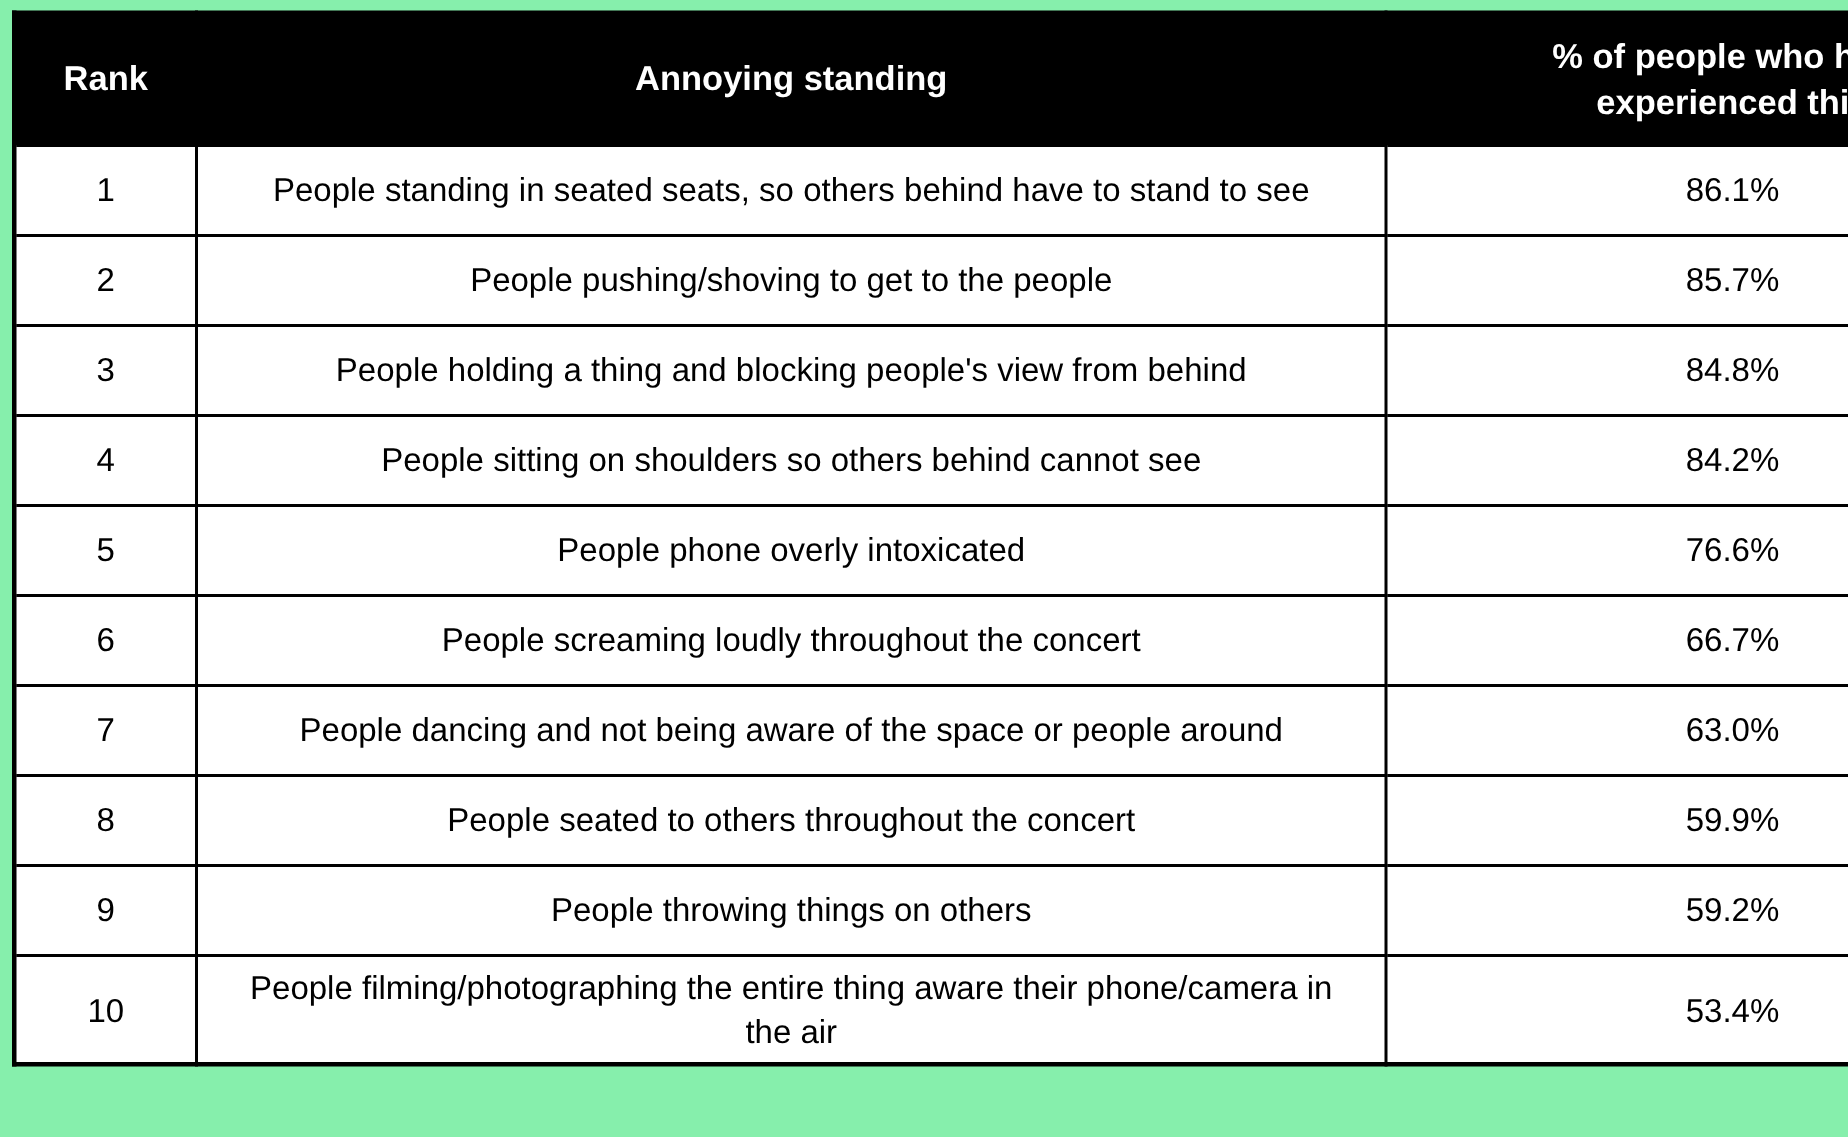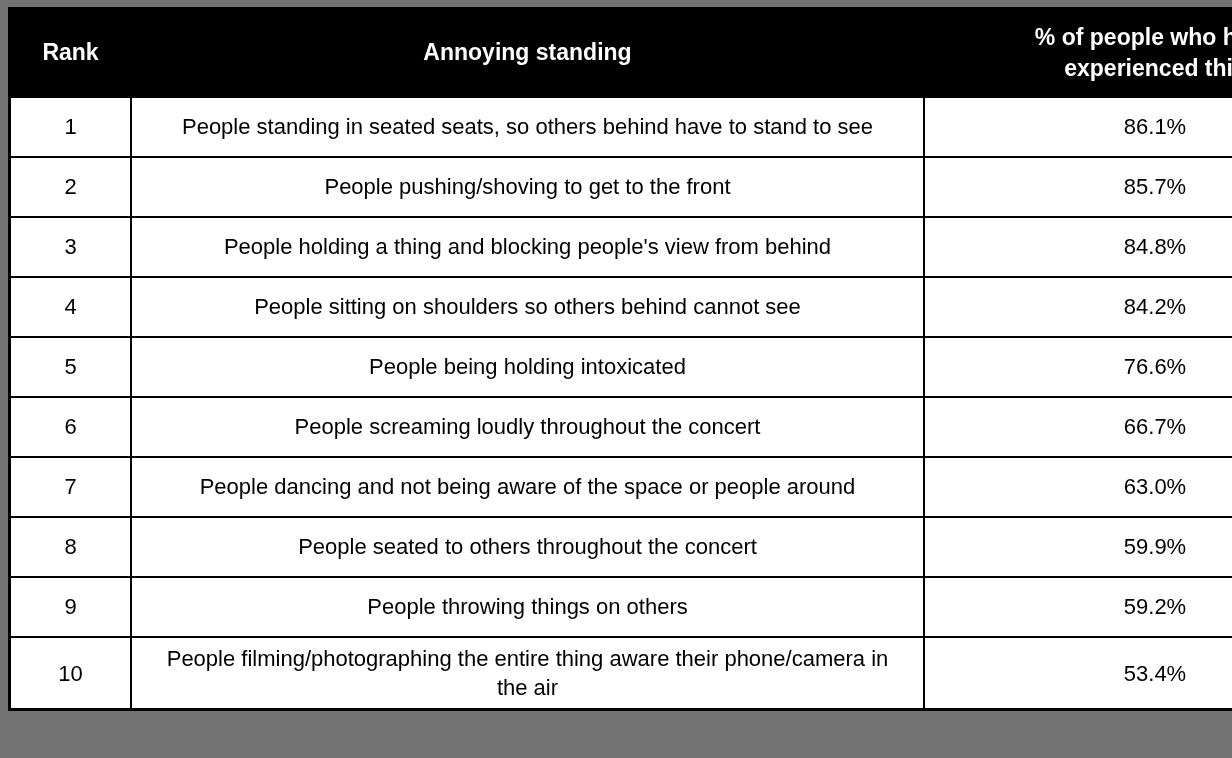--- a/index.html
+++ b/index.html
@@ -4,21 +4,21 @@
 <style>
   html, body {
     margin: 0;
     padding: 0;
     background: #ffffff;
     font-family: "Liberation Sans", "DejaVu Sans", sans-serif;
   }
   .page {
     width: 1232px;
     height: 758px;
-    background: #737373;
+    background: #86efac;
     box-sizing: border-box;
     padding: 7px 8px;
   }
   table.rank-table {
     border-collapse: collapse;
     width: 1216px;
     table-layout: fixed;
     border: 3px solid #000000;
   }
   .rank-table th, .rank-table td {
@@ -62,36 +62,36 @@
       </tr>
     </thead>
     <tbody>
       <tr>
         <td class="cell-rank">1</td>
         <td class="cell-behavior">People standing in seated seats, so others behind have to stand to see</td>
         <td class="cell-percent">86.1%</td>
       </tr>
       <tr>
         <td class="cell-rank">2</td>
-        <td class="cell-behavior">People pushing/shoving to get to the front</td>
+        <td class="cell-behavior">People pushing/shoving to get to the people</td>
         <td class="cell-percent">85.7%</td>
       </tr>
       <tr>
         <td class="cell-rank">3</td>
         <td class="cell-behavior">People holding a thing and blocking people's view from behind</td>
         <td class="cell-percent">84.8%</td>
       </tr>
       <tr>
         <td class="cell-rank">4</td>
         <td class="cell-behavior">People sitting on shoulders so others behind cannot see</td>
         <td class="cell-percent">84.2%</td>
       </tr>
       <tr>
         <td class="cell-rank">5</td>
-        <td class="cell-behavior">People being holding intoxicated</td>
+        <td class="cell-behavior">People phone overly intoxicated</td>
         <td class="cell-percent">76.6%</td>
       </tr>
       <tr>
         <td class="cell-rank">6</td>
         <td class="cell-behavior">People screaming loudly throughout the concert</td>
         <td class="cell-percent">66.7%</td>
       </tr>
       <tr>
         <td class="cell-rank">7</td>
         <td class="cell-behavior">People dancing and not being aware of the space or people around</td>

